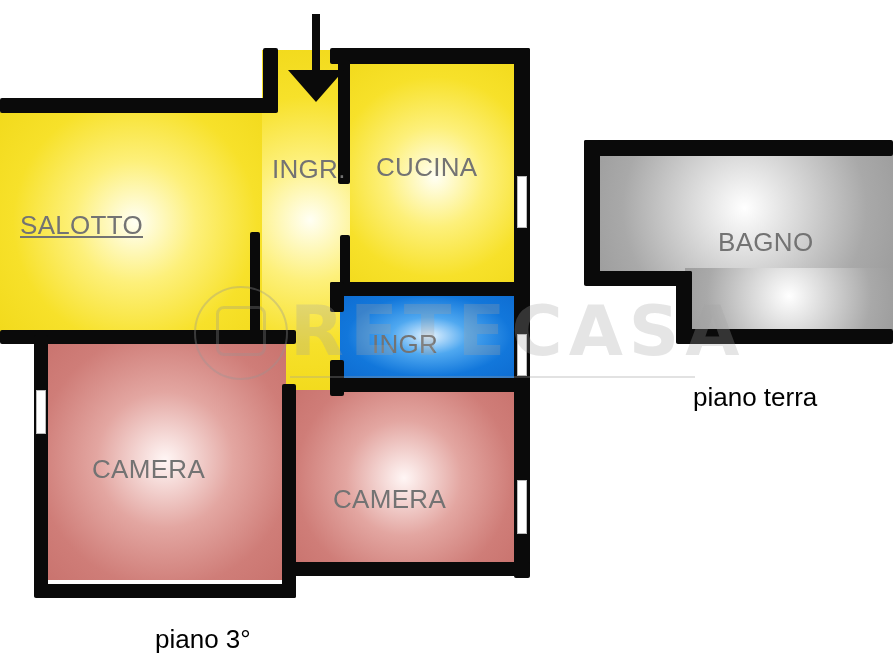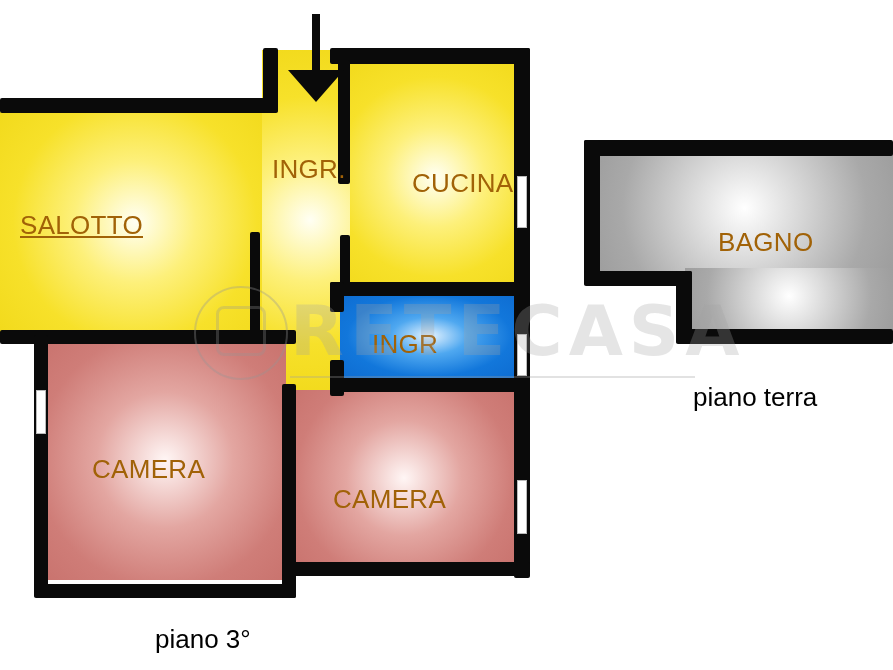--- a/index.html
+++ b/index.html
@@ -8,21 +8,21 @@
     font-family: "Liberation Sans", sans-serif;
   }
   .abs { position: absolute; }
   .fill-yellow { background: radial-gradient(circle at center, #fffff4 0%, #fdf07a 35%, #f7e12a 70%, #f2da1c 100%); }
   .fill-red { background: radial-gradient(circle at center, #fff6f5 0%, #e3a6a1 40%, #cf7d78 75%, #c9736e 100%); }
   .fill-blue { background: radial-gradient(ellipse at center, #e6f4ff 0%, #4fa8f0 30%, #1277db 65%, #0d6bd0 100%); }
   .fill-gray { background: radial-gradient(circle at 50% 45%, #ffffff 0%, #d7d7d7 35%, #a9a9a9 75%, #9d9d9d 100%); }
   .wall { position: absolute; background: #0a0a0a; border-radius: 2px; }
   .win { position: absolute; background: #ffffff; border: 1px solid #bbb; }
   .label {
-    position: absolute; color: #a16207; font-size: 26px; letter-spacing: 0.3px; white-space: nowrap;
+    position: absolute; color: #737373; font-size: 26px; letter-spacing: 0.3px; white-space: nowrap;
   }
   .caption { position: absolute; color: #000000; font-size: 26px; white-space: nowrap; }
   .watermark {
     position: absolute; left: 190px; top: 284px; height: 96px; width: 505px; pointer-events: none;
   }
   .wm-circle {
     position: absolute; left: 4px; top: 2px; width: 90px; height: 90px; border-radius: 50%;
     border: 2px solid rgba(150,150,150,0.35);
   }
   .wm-r {
@@ -74,21 +74,21 @@
   <div class="win" style="left:517px;top:480px;width:8px;height:52px;"></div>
   <div class="win" style="left:36px;top:390px;width:8px;height:42px;"></div>
 
   <div>
     <div class="arrow-shaft"></div>
     <div class="arrow-head"></div>
   </div>
 
   <div class="label" style="left:20px;top:210px;text-decoration:underline;">SALOTTO</div>
   <div class="label" style="left:272px;top:154px;">INGR.</div>
-  <div class="label" style="left:376px;top:168px;margin-left:36px;">CUCINA</div>
+  <div class="label" style="left:376px;top:152px;">CUCINA</div>
   <div class="label" style="left:372px;top:329px;">INGR</div>
   <div class="label" style="left:92px;top:454px;">CAMERA</div>
   <div class="label" style="left:333px;top:484px;">CAMERA</div>
 
   <div class="caption" style="left:155px;top:624px;">piano 3°</div>
 </div>
 
 <div>
   <div class="abs fill-gray" style="left:596px;top:154px;width:297px;height:120px;"></div>
   <div class="abs fill-gray" style="left:685px;top:268px;width:208px;height:62px;"></div>

